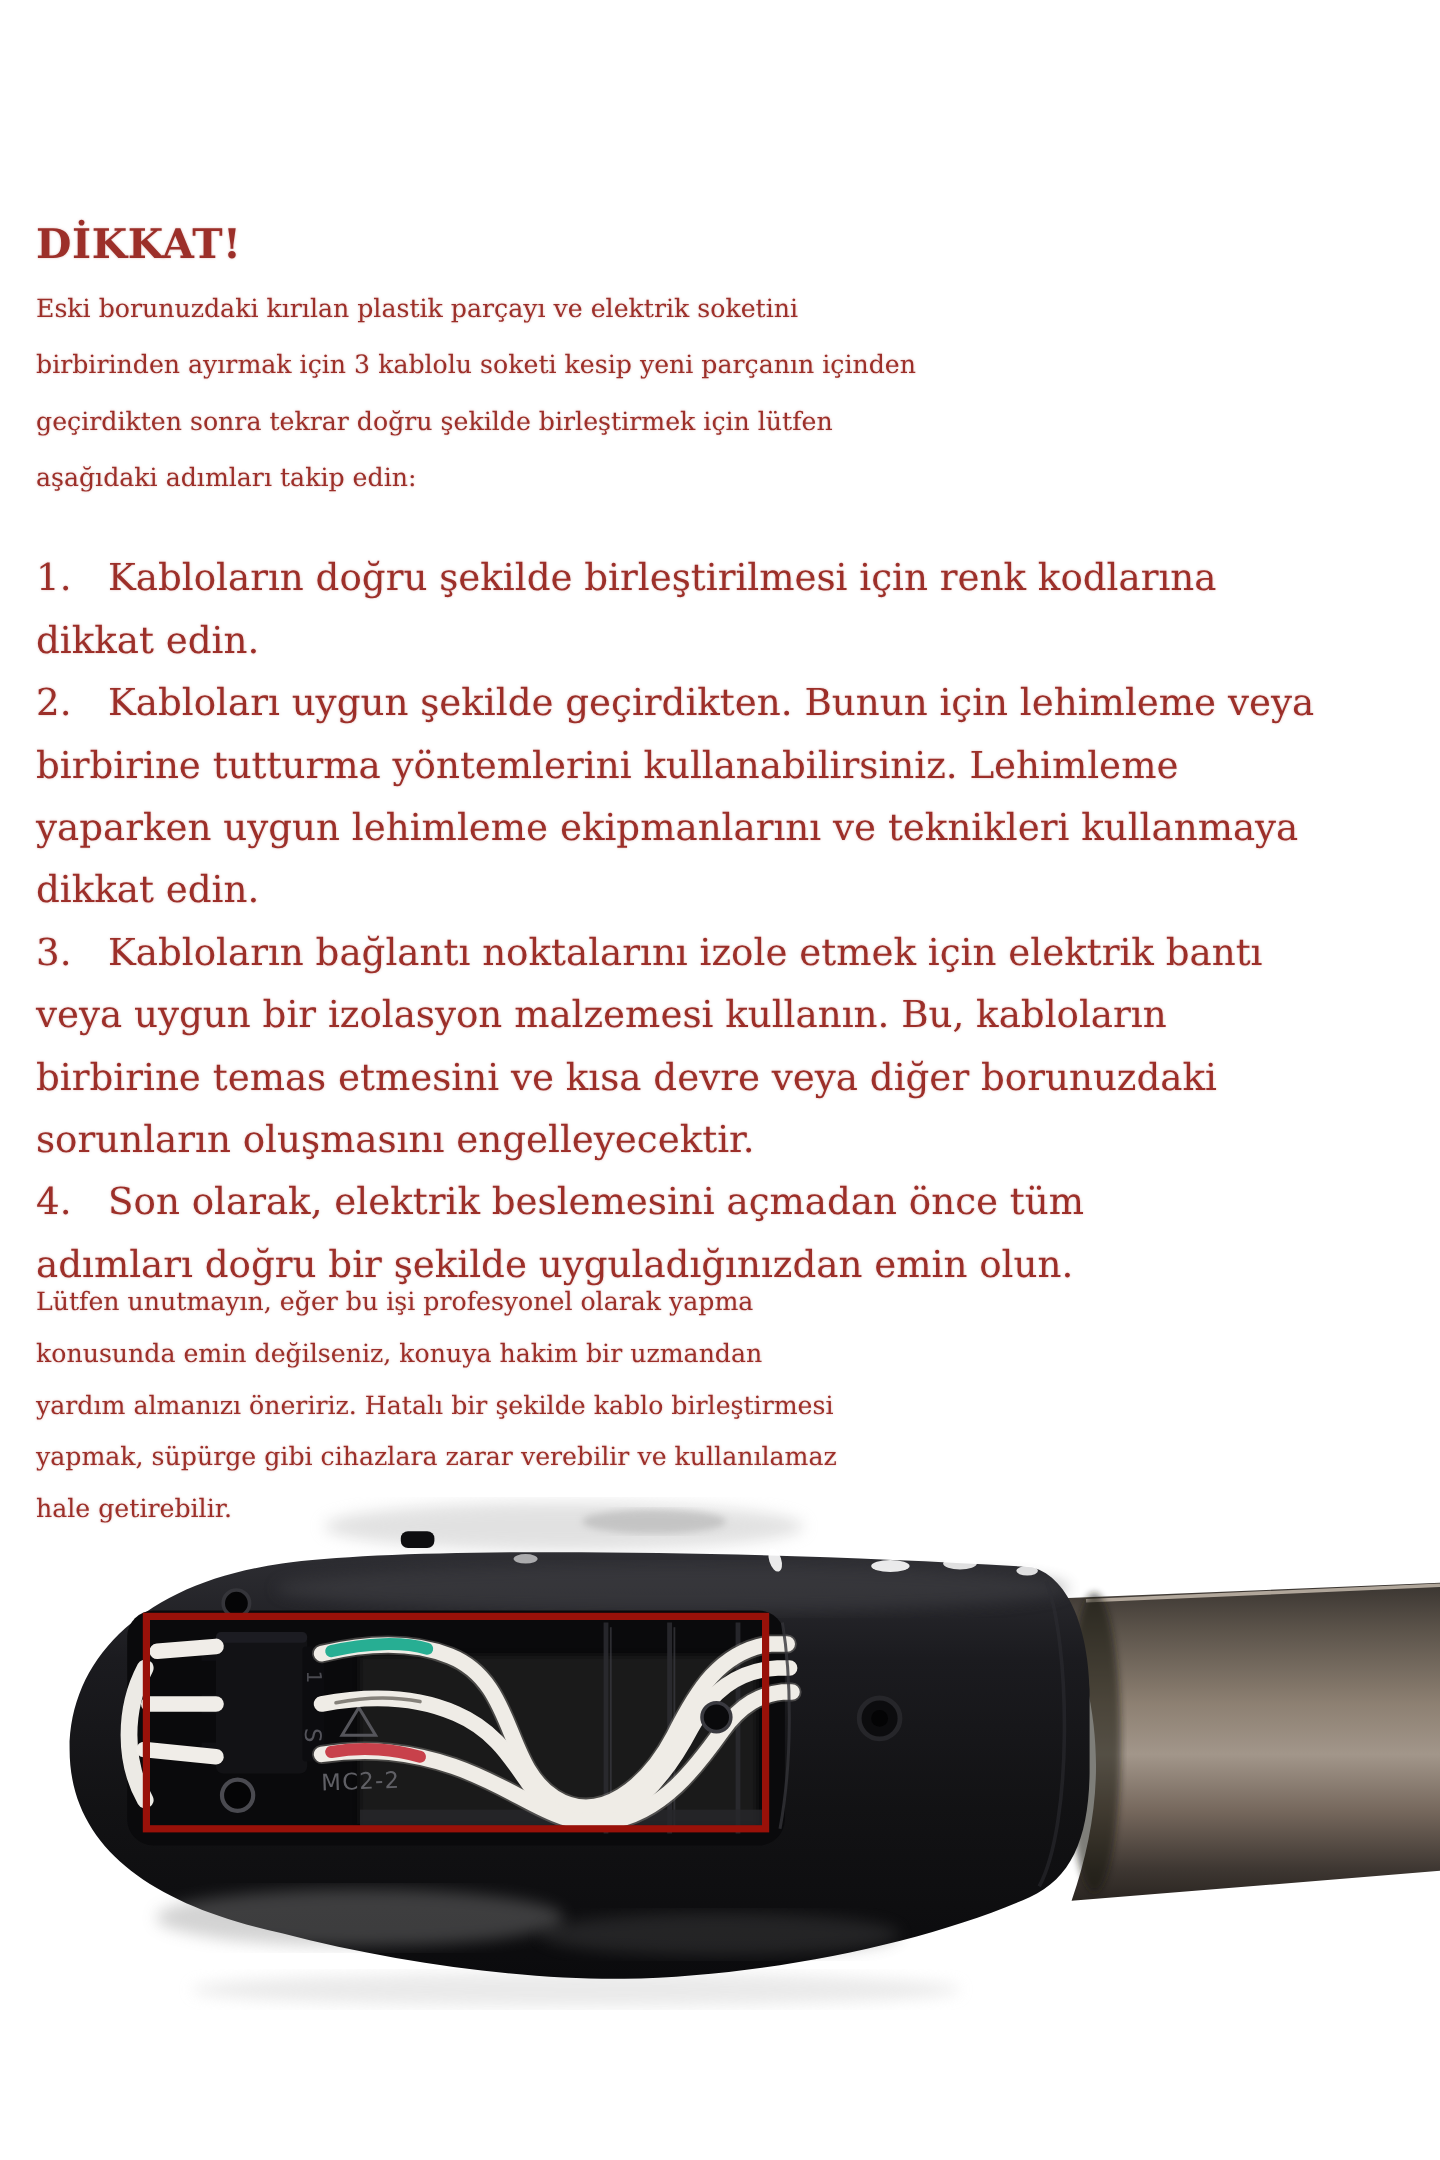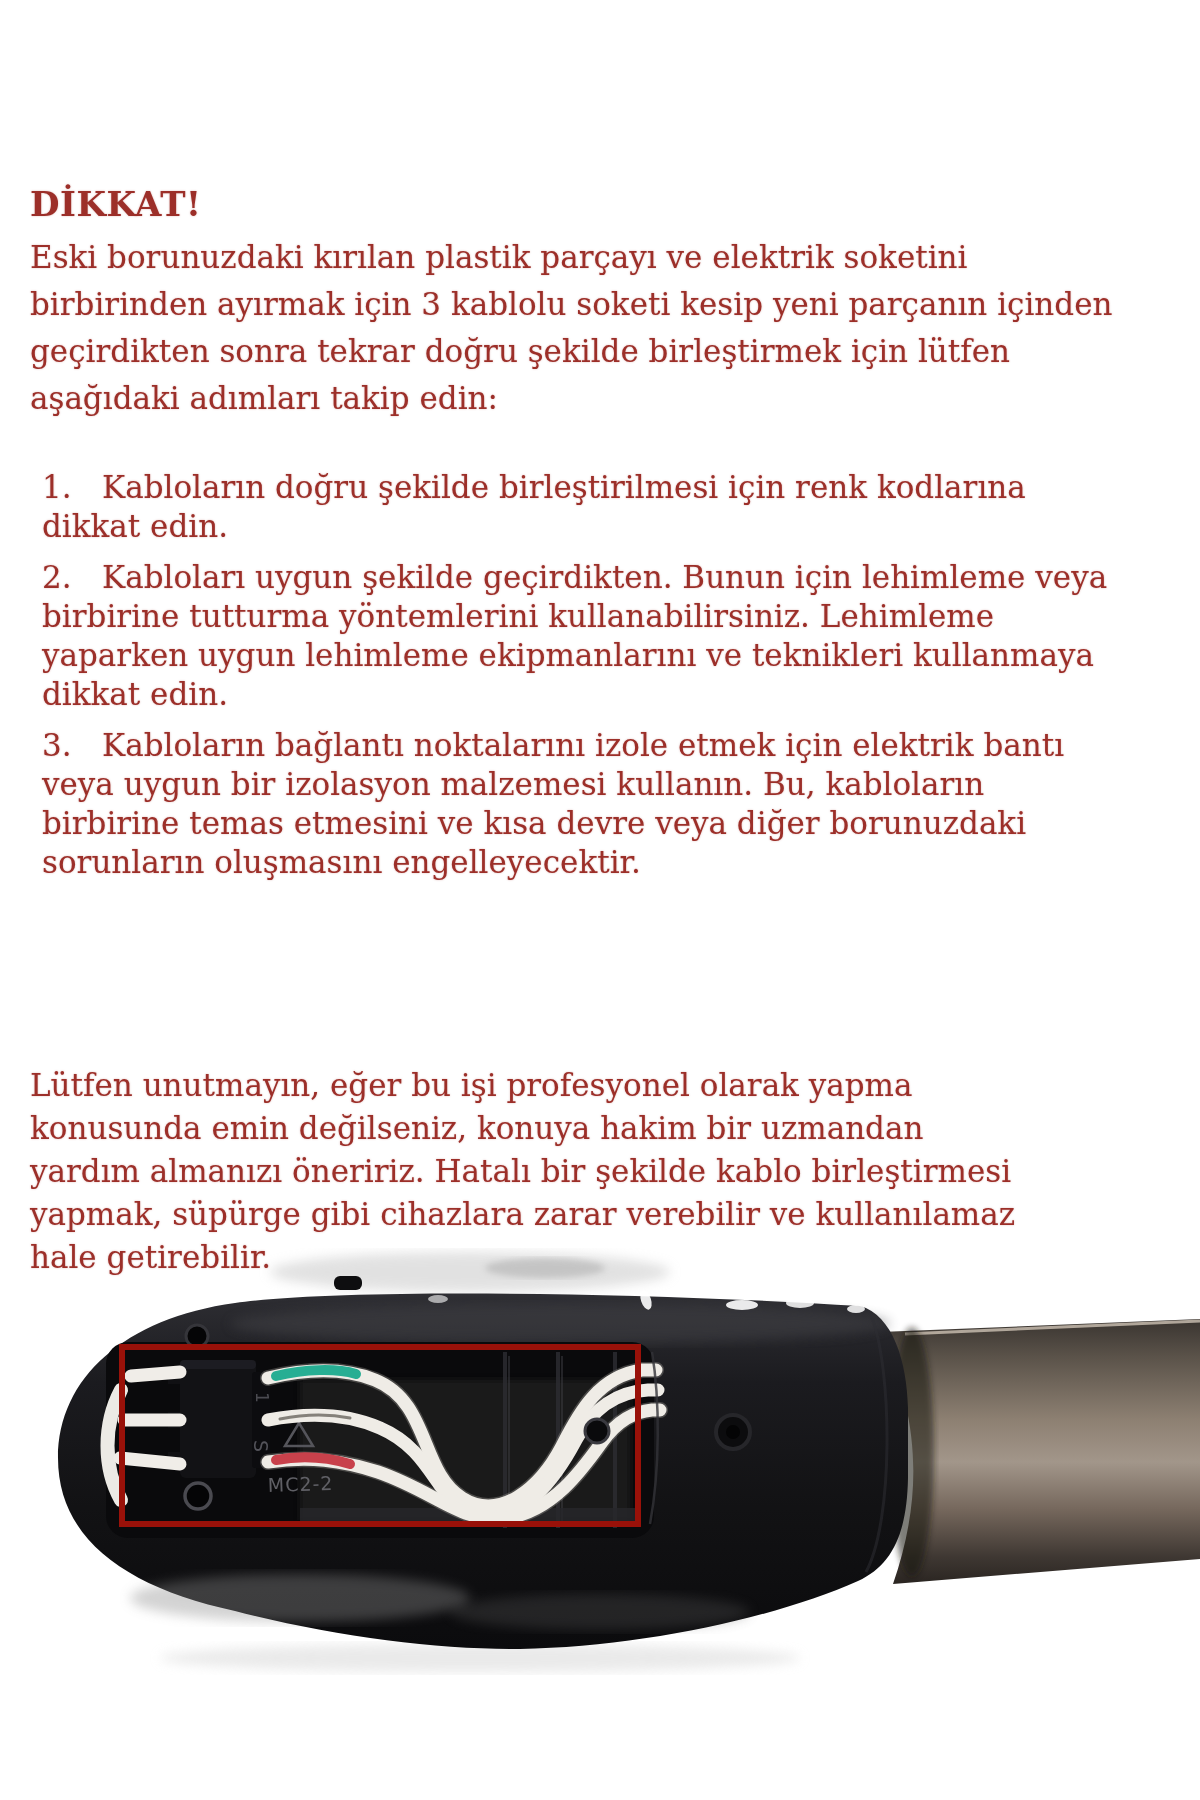--- a/index.html
+++ b/index.html
@@ -10,24 +10,24 @@
     position:relative;overflow:hidden;
   }
   .doc-text{
     position:absolute;left:30px;
     color:#9c2f29;
     text-shadow:0 0 2px rgba(156,47,41,.35);
   }
   .title{
     top:161px;font-size:34px;letter-spacing:.5px;
   }
-  .para{white-space:pre;font-size:31px;margin:0;}
+  .para{white-space:pre;font-size:21px;margin:0;}
   .intro{top:234px;line-height:47px;}
   .steps{top:456px;line-height:44px;}
-  .step{margin:12px;font-size:31px;line-height:39px;}
+  .step{margin:0;font-size:31px;line-height:52px;}
   .step .num{display:inline-block;width:60px;}
   .lines{white-space:pre;}
   .footer-para{top:1064px;line-height:43px;}
   .photo-wrap{position:absolute;left:0;top:1230px;width:1200px;height:570px;}
   svg{display:block;}
   .mc-label{font-family:"DejaVu Sans","Liberation Sans",sans-serif;}
 </style>
 </head>
 <body>
 
@@ -47,20 +47,24 @@
     <span class="num">2.</span><span class="lines">Kabloları uygun şekilde geçirdikten. Bunun için lehimleme veya
 birbirine tutturma yöntemlerini kullanabilirsiniz. Lehimleme
 yaparken uygun lehimleme ekipmanlarını ve teknikleri kullanmaya
 dikkat edin.</span>
   </p>
   <p class="step">
     <span class="num">3.</span><span class="lines">Kabloların bağlantı noktalarını izole etmek için elektrik bantı
 veya uygun bir izolasyon malzemesi kullanın. Bu, kabloların
 birbirine temas etmesini ve kısa devre veya diğer borunuzdaki
 sorunların oluşmasını engelleyecektir.</span>
+  </p>
+  <p class="step">
+    <span class="num">4.</span><span class="lines">Son olarak, elektrik beslemesini açmadan önce tüm
+adımları doğru bir şekilde uyguladığınızdan emin olun.</span>
   </p>
 </div>
 
 <p class="doc-text para footer-para">Lütfen unutmayın, eğer bu işi profesyonel olarak yapma
 konusunda emin değilseniz, konuya hakim bir uzmandan
 yardım almanızı öneririz. Hatalı bir şekilde kablo birleştirmesi
 yapmak, süpürge gibi cihazlara zarar verebilir ve kullanılamaz
 hale getirebilir.</p>
 
 <div class="photo-wrap">

